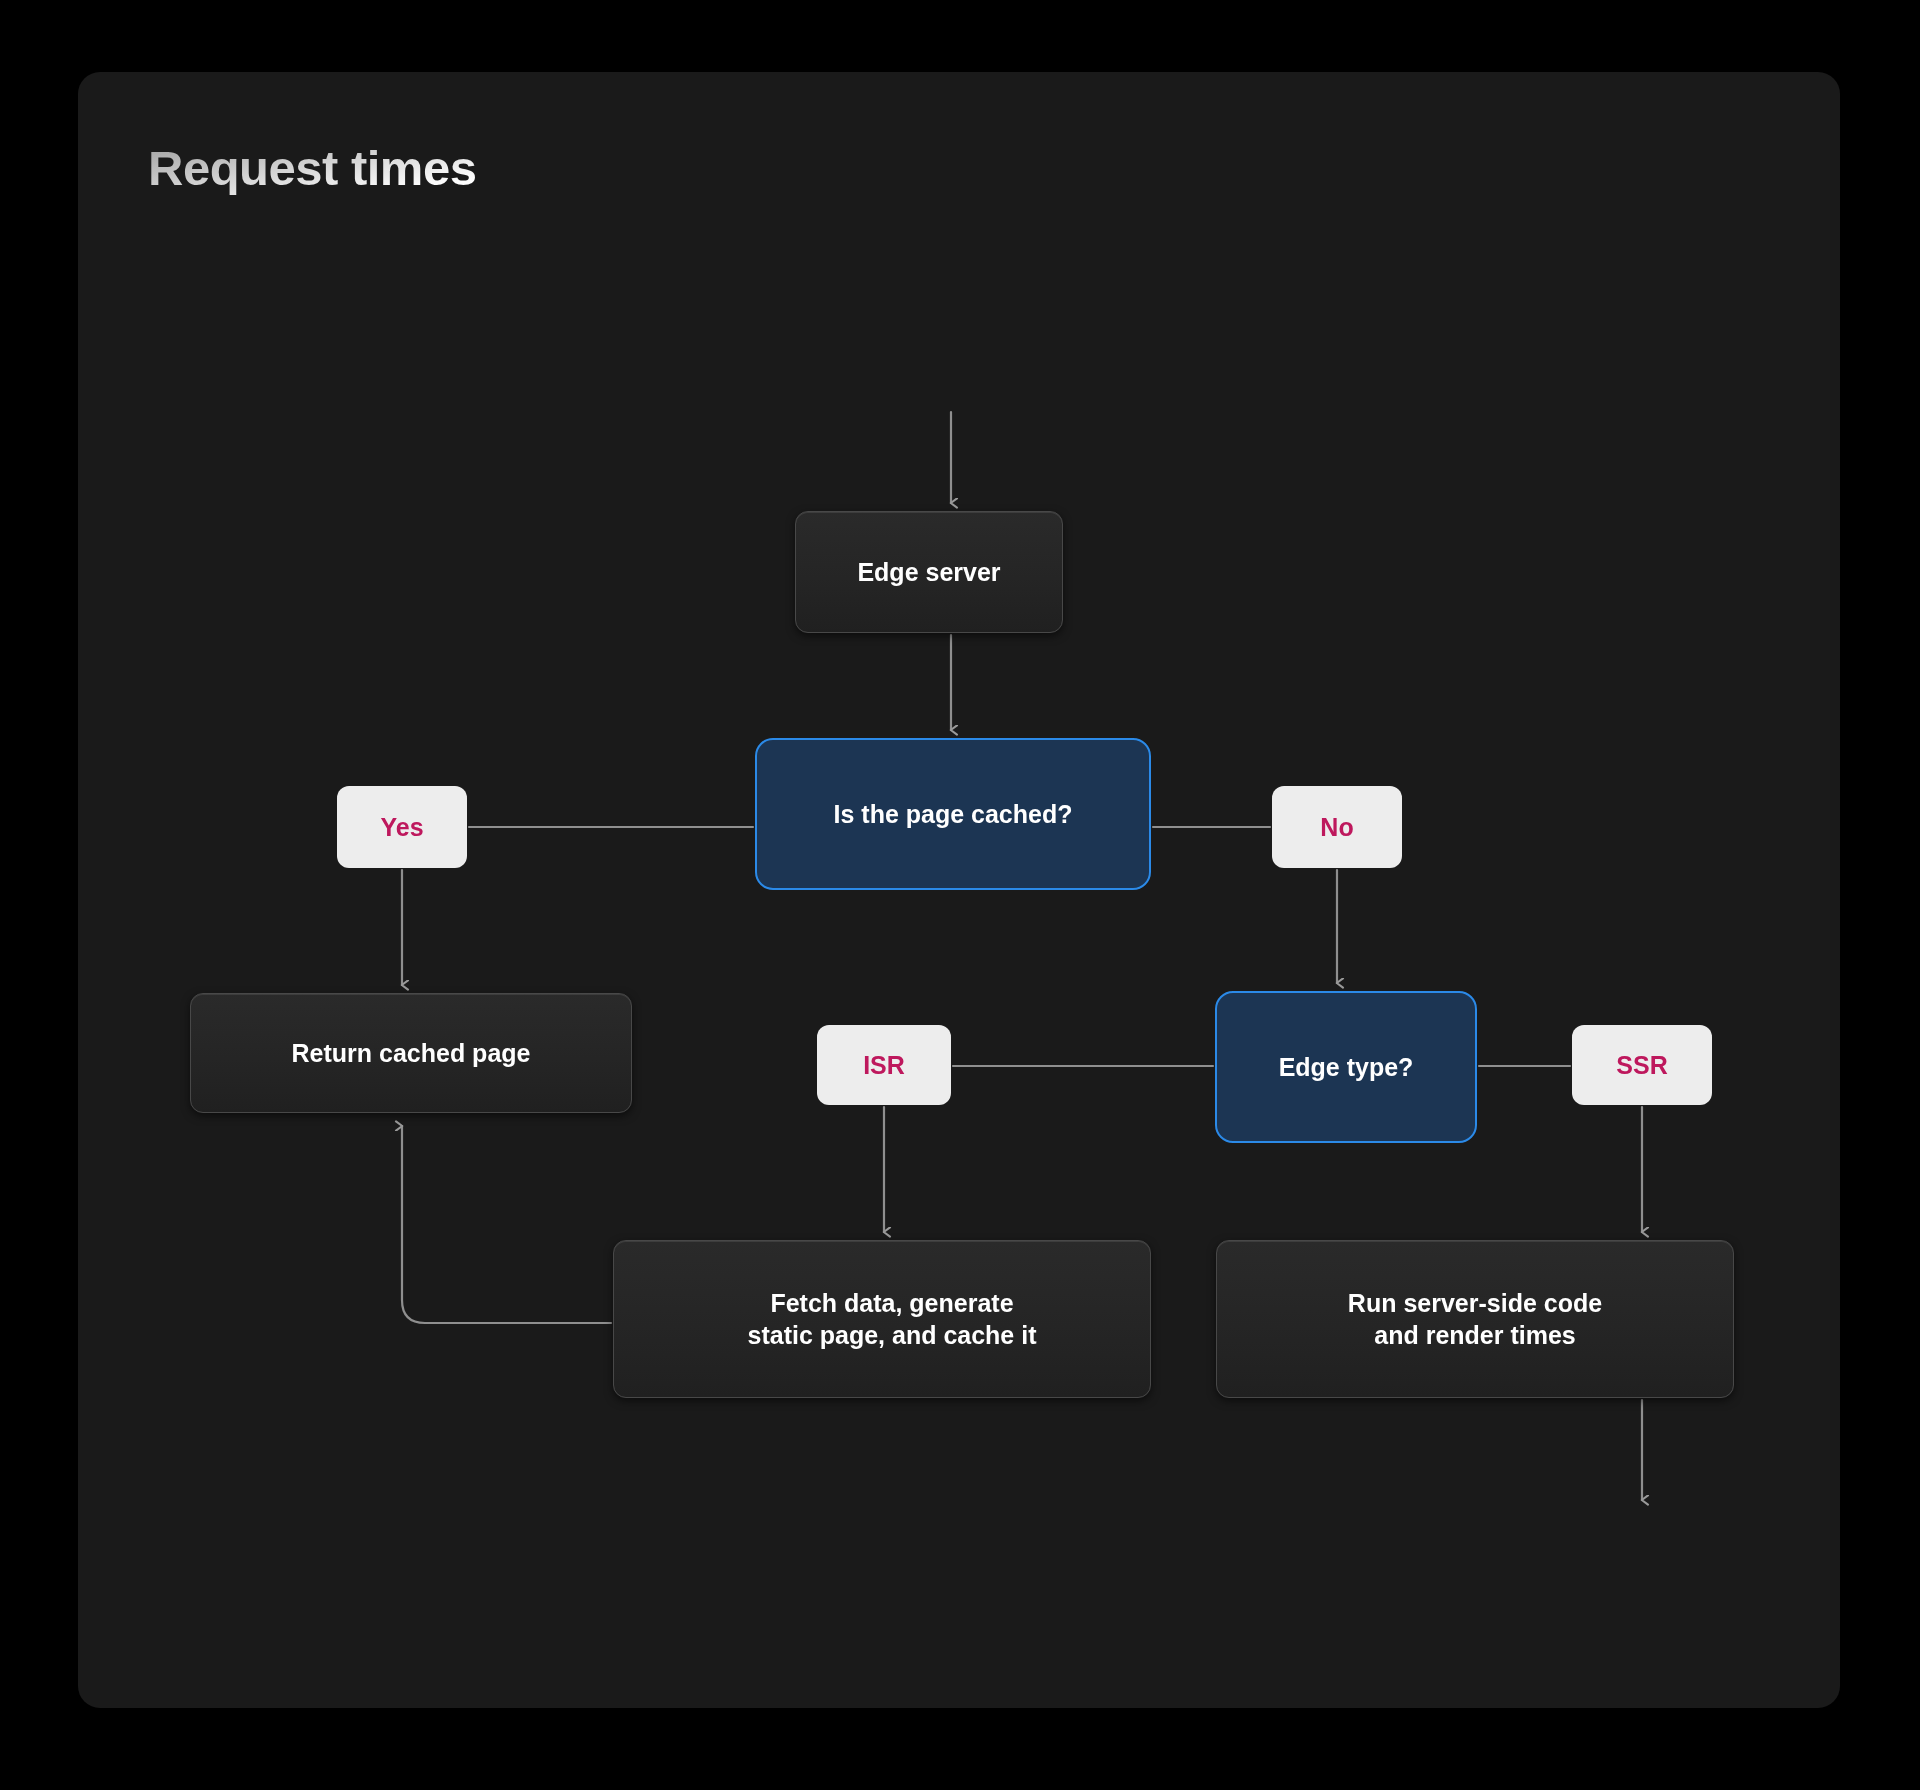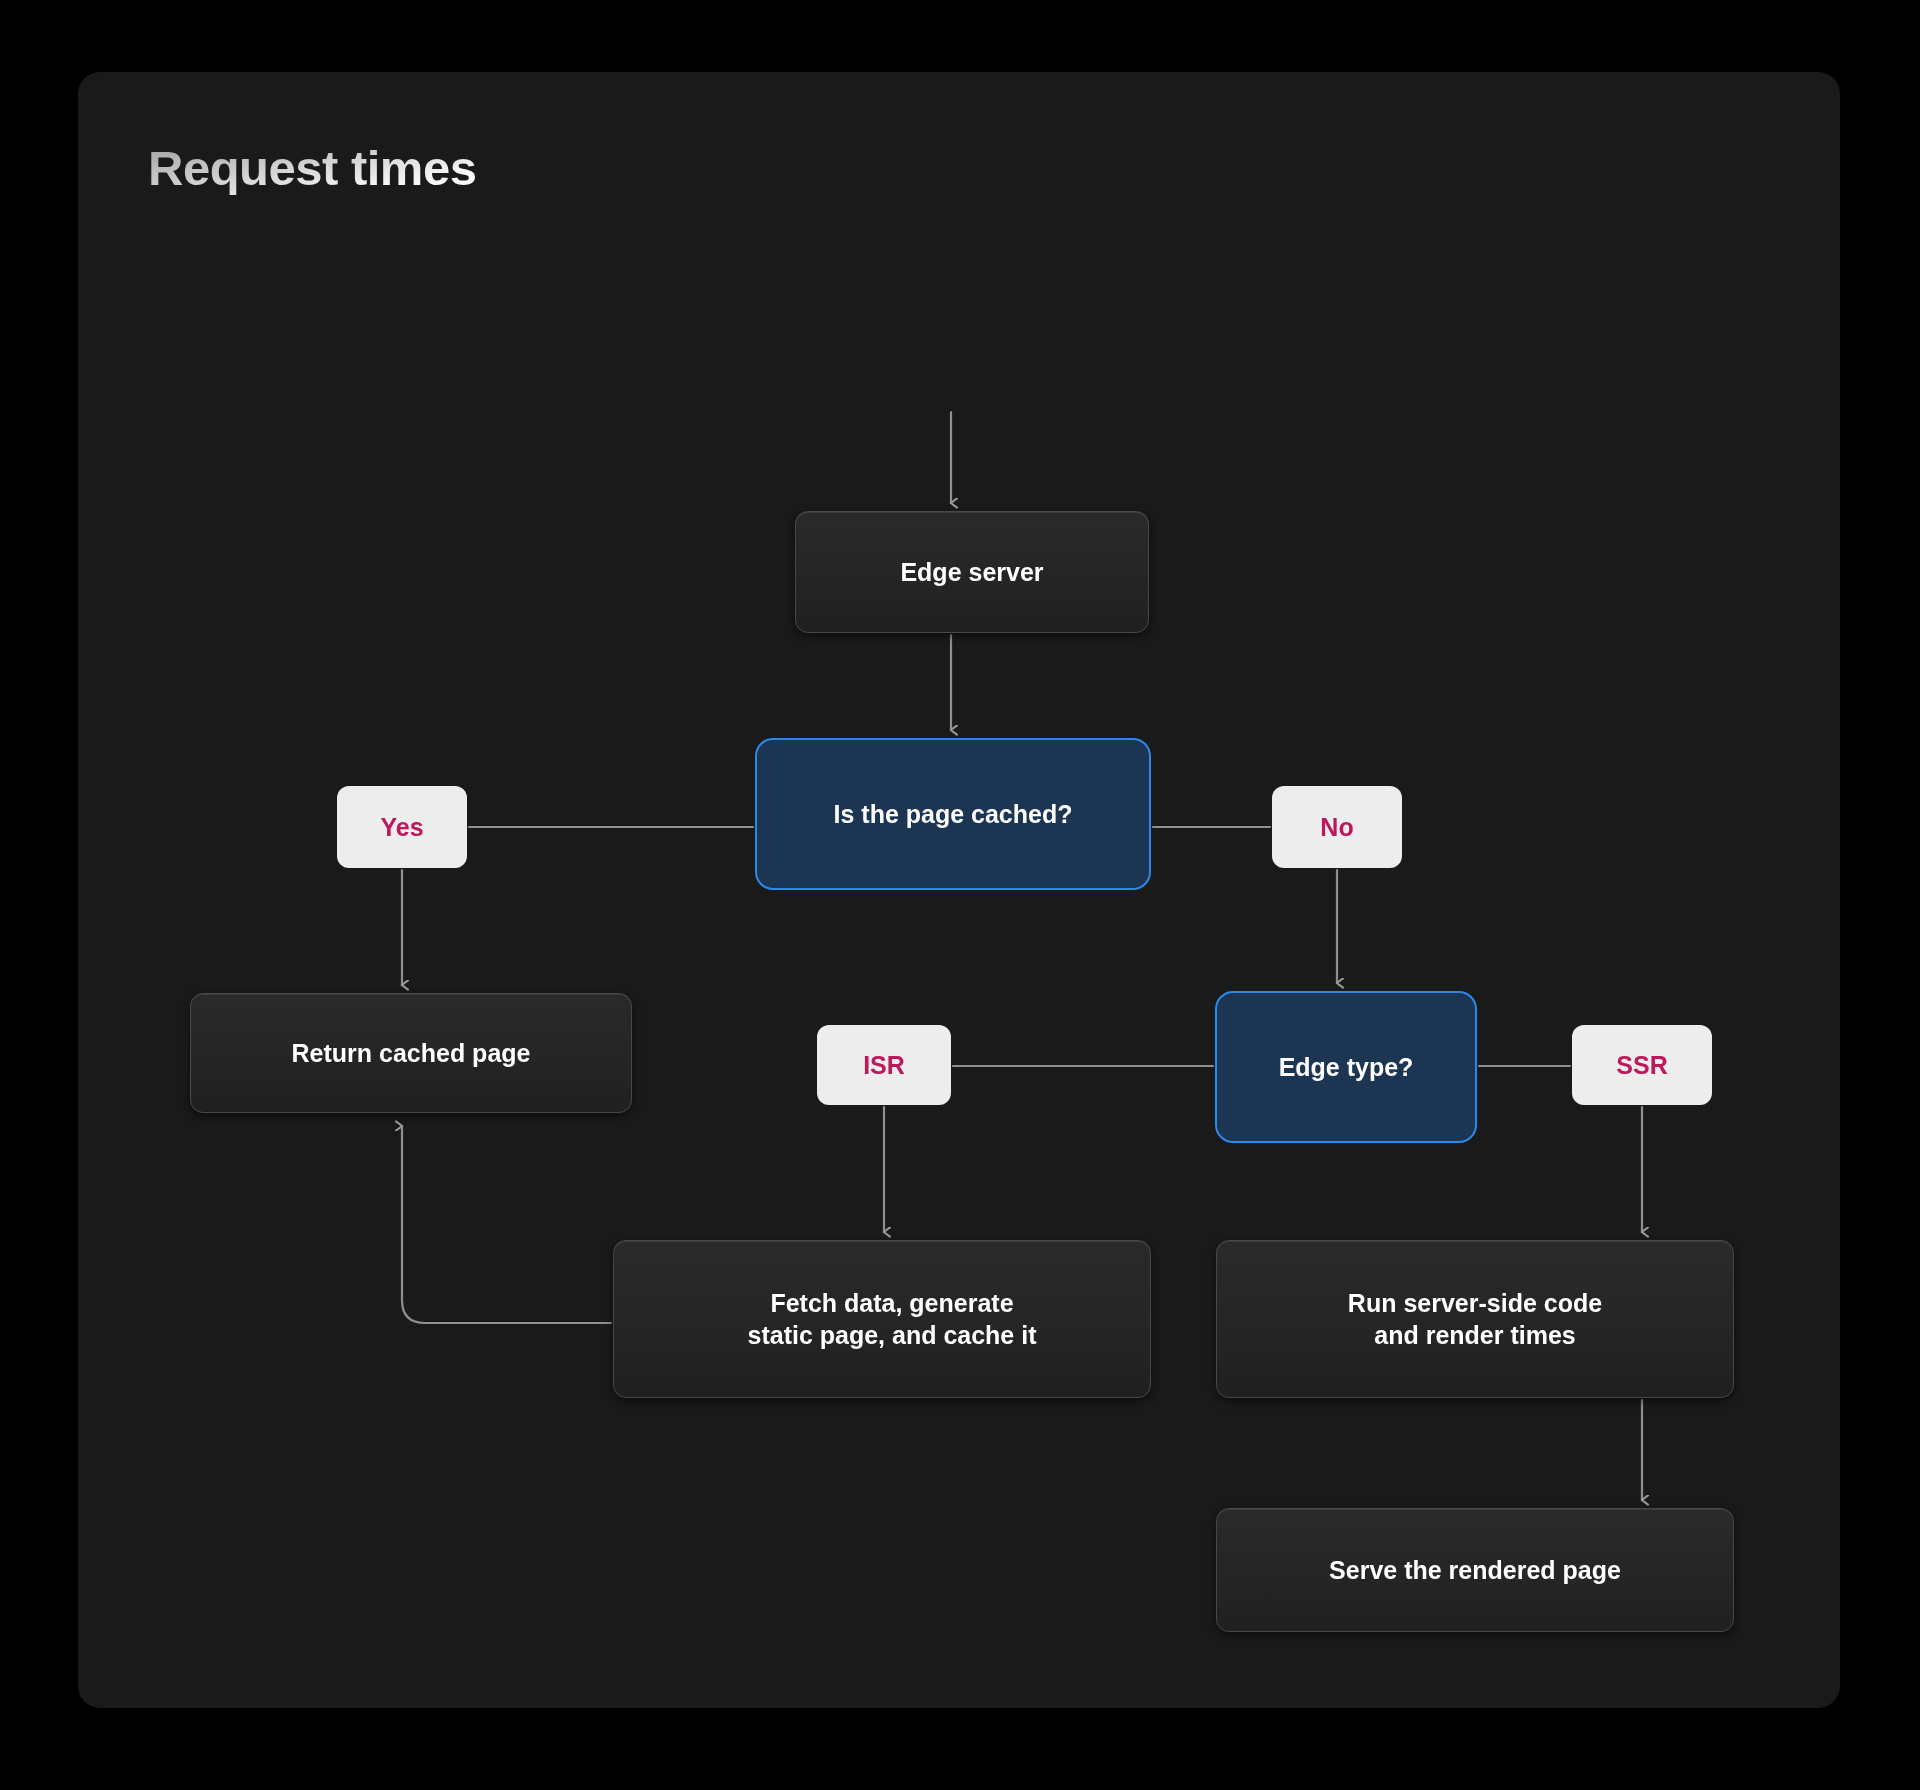--- a/index.html
+++ b/index.html
@@ -142,21 +142,21 @@
 
       <line x1="1642" y1="1107" x2="1642" y2="1232" marker-end="url(#arrowhead)"></line>
 
       <line x1="1642" y1="1400" x2="1642" y2="1500" marker-end="url(#arrowhead)"></line>
 
       <path d="M 611 1323 L 425 1323 Q 402 1323 402 1300 L 402 1126" marker-end="url(#arrowhead-up)"></path>
     </g>
   </svg>
 
 
-  <div class="node dark" style="left:795px; top:511px; width:354px; height:122px;">
+  <div class="node dark" style="left:795px; top:511px; width:268px; height:122px;">
     <span class="node-label">Edge server</span>
   </div>
 
   <div class="node accent" style="left:755px; top:738px; width:396px; height:152px;">
     <span class="node-label">Is the page cached?</span>
   </div>
 
   <div class="node chip" style="left:337px; top:786px; width:130px; height:82px;">
     <span class="node-label">Yes</span>
   </div>
@@ -184,17 +184,14 @@
   <div class="node dark" style="left:613px; top:1240px; width:538px; height:158px;padding-left:20px;">
     <span class="node-label">Fetch data, generate
 static page, and cache it</span>
   </div>
 
   <div class="node dark" style="left:1216px; top:1240px; width:518px; height:158px;">
     <span class="node-label">Run server-side code
 and render times</span>
   </div>
 
-  <div class="node dark" style="left:1216px; top:1508px; width:518px; height:124px;">
-    <span class="node-label">Serve the rendered page</span>
-  </div>
 
 </div>
 
 </body></html>

